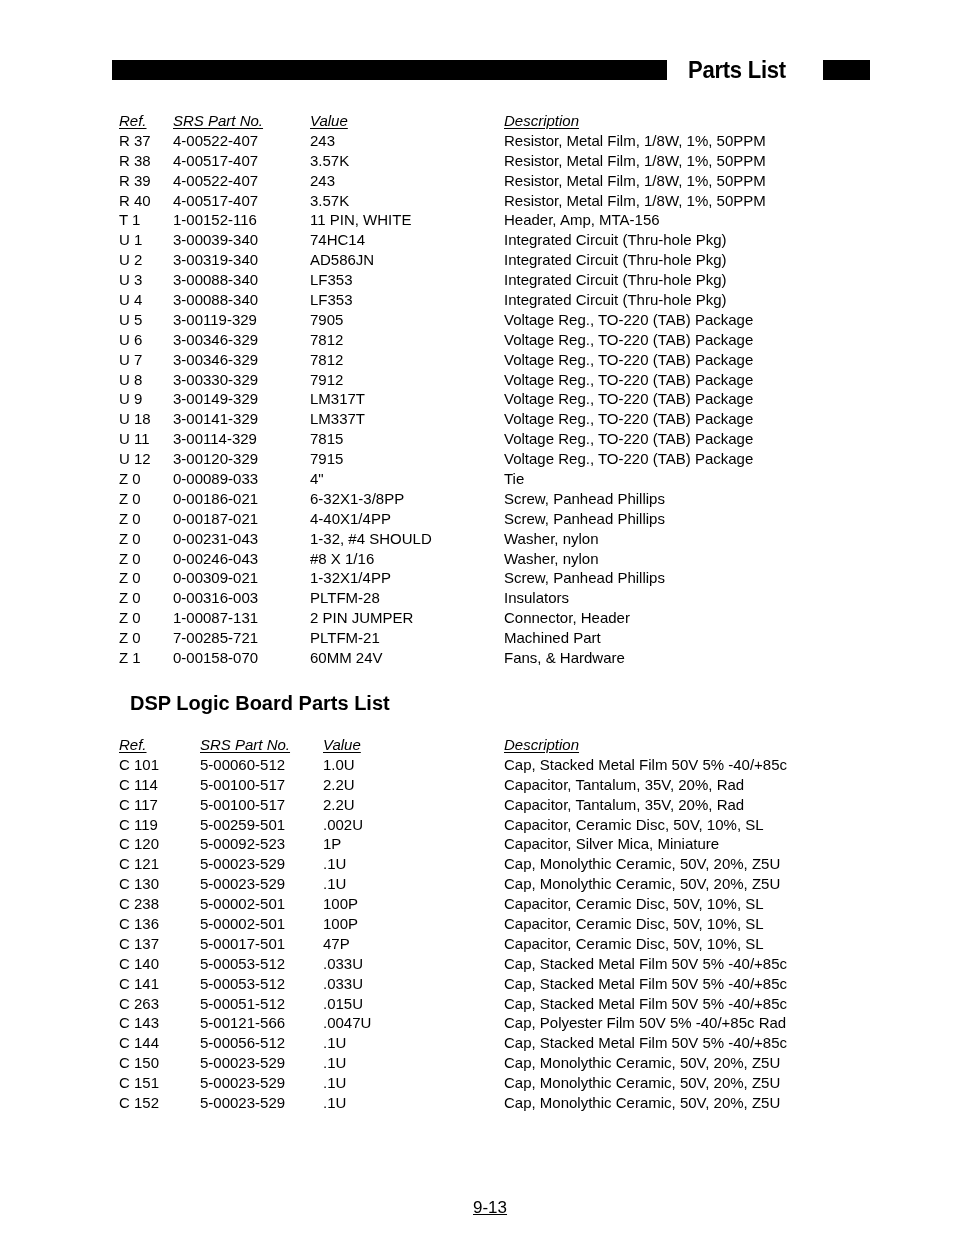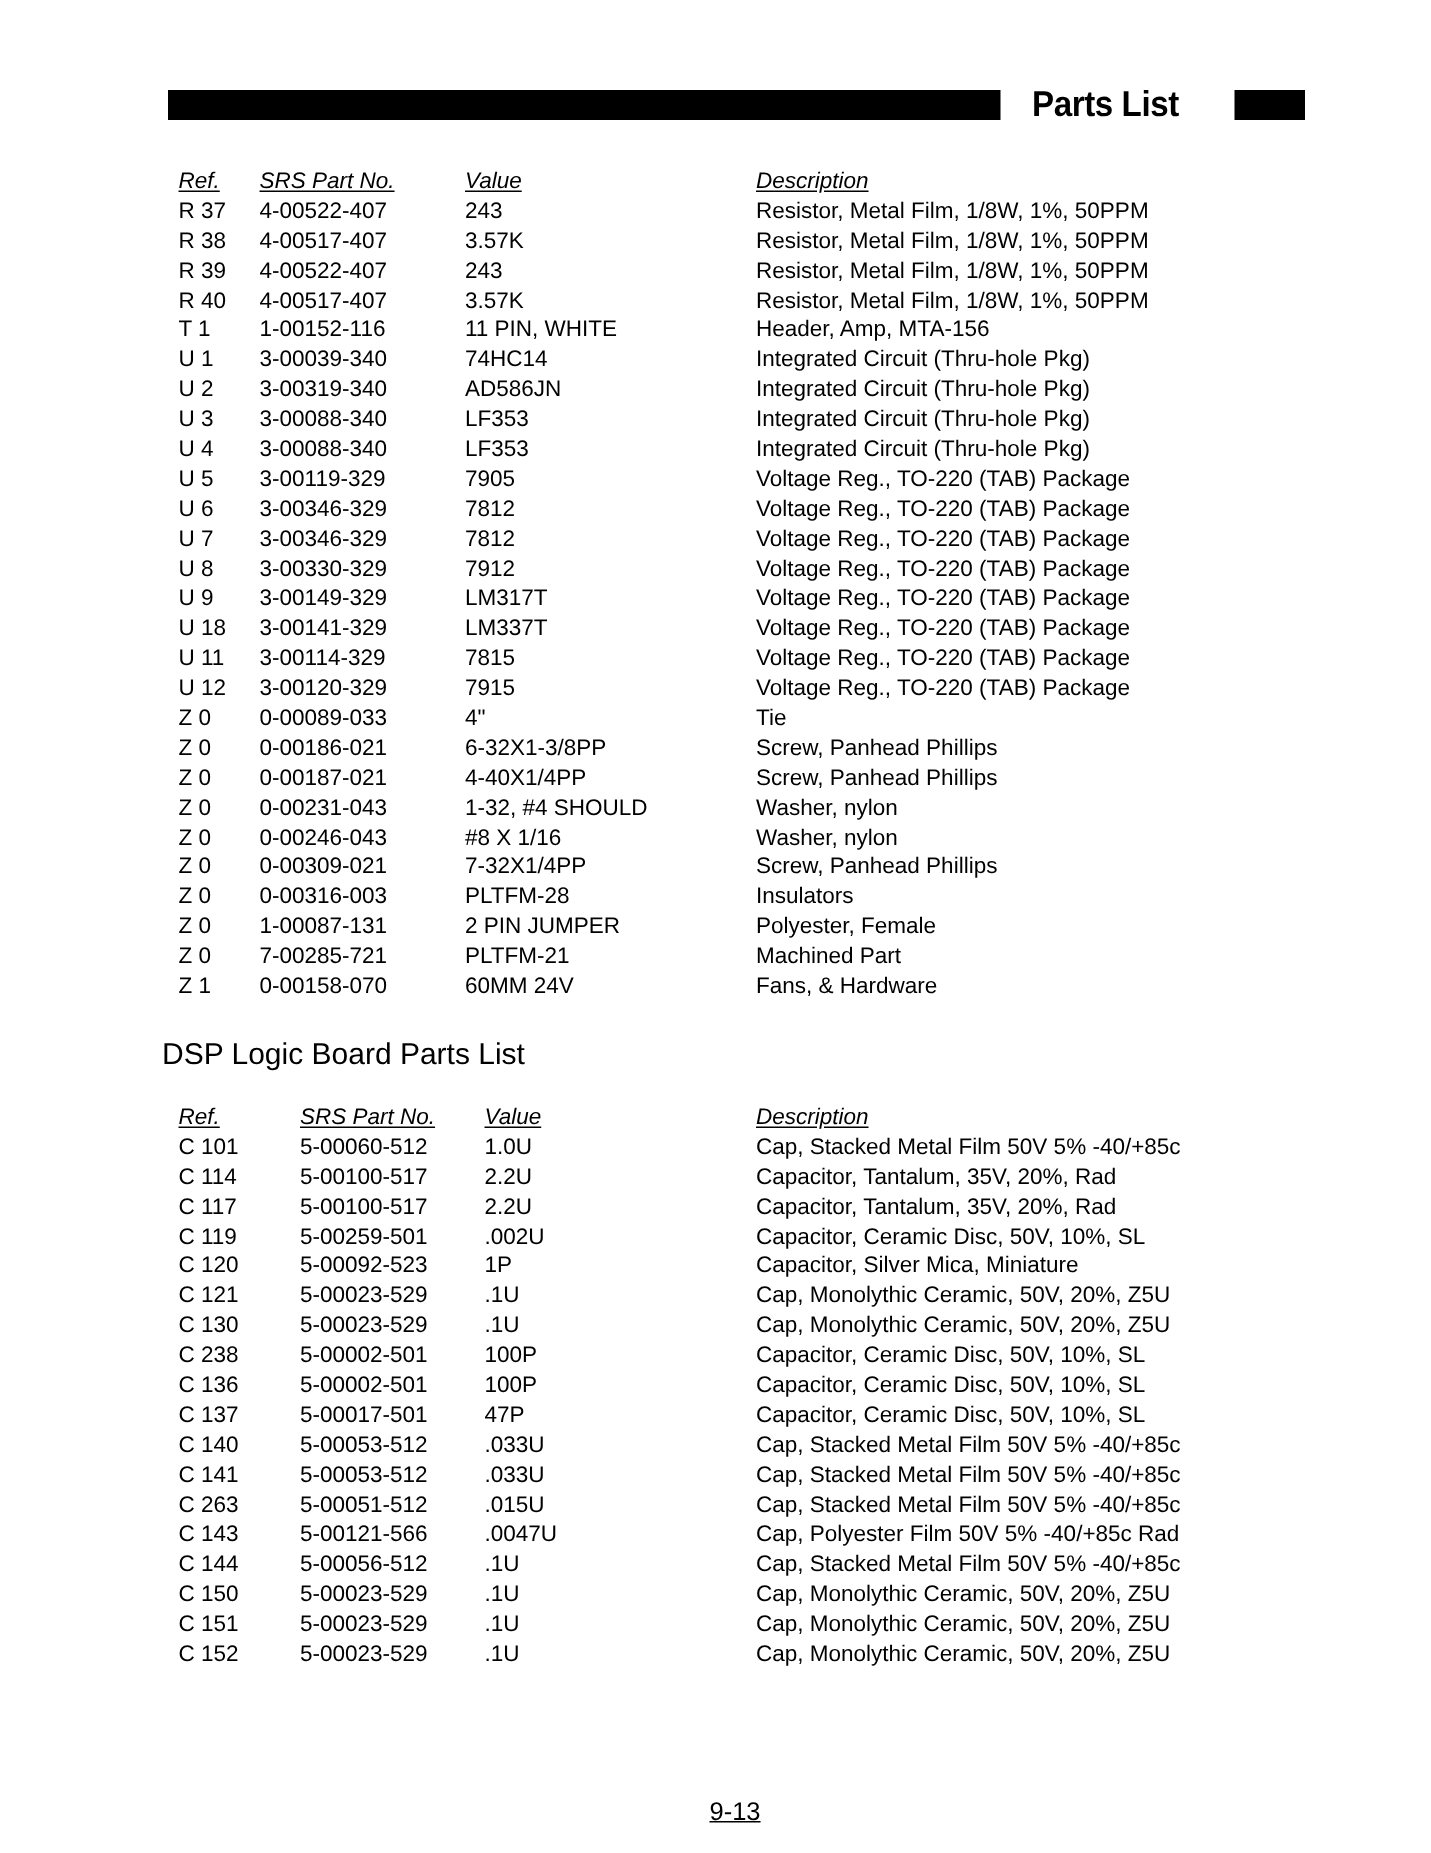--- a/index.html
+++ b/index.html
@@ -19,21 +19,21 @@
     .hdr-row span { text-decoration: underline; text-underline-offset: 2px; font-style: italic; }
     .t1 .c-ref { left: 0; }
     .t1 .c-part { left: 54px; }
     .t1 .c-val { left: 191px; }
     .t1 .c-desc { left: 385px; }
     .t2 .c-ref { left: 0; }
     .t2 .c-part { left: 81px; }
     .t2 .c-val { left: 204px; }
     .t2 .c-desc { left: 385px; }
     .section-title {
-      position: absolute; left: 108px; top: 690px; font-size: 20px; font-weight: normal; line-height: 26px;
+      position: absolute; left: 130px; top: 690px; font-size: 20px; font-weight: bold; line-height: 26px;
     }
     .page-num { position: absolute; left: 473px; top: 1197px; font-size: 17px; line-height: 22px; text-decoration: underline; }
   </style>
 </head>
 <body>
 
 <div class="hdr-bar-left"></div>
 <div class="hdr-title">Parts List</div>
 <div class="hdr-bar-right"></div>
 
@@ -172,34 +172,34 @@
     </div>
     <div class="row">
       <span class="c-ref">Z 0</span>
       <span class="c-part">0-00246-043</span>
       <span class="c-val">#8 X 1/16</span>
       <span class="c-desc">Washer, nylon</span>
     </div>
     <div class="row">
       <span class="c-ref">Z 0</span>
       <span class="c-part">0-00309-021</span>
-      <span class="c-val">7-32X1/4PP</span>
+      <span class="c-val">1-32X1/4PP</span>
       <span class="c-desc">Screw, Panhead Phillips</span>
     </div>
     <div class="row">
       <span class="c-ref">Z 0</span>
       <span class="c-part">0-00316-003</span>
       <span class="c-val">PLTFM-28</span>
       <span class="c-desc">Insulators</span>
     </div>
     <div class="row">
       <span class="c-ref">Z 0</span>
       <span class="c-part">1-00087-131</span>
       <span class="c-val">2 PIN JUMPER</span>
-      <span class="c-desc">Polyester, Female</span>
+      <span class="c-desc">Connector, Header</span>
     </div>
     <div class="row">
       <span class="c-ref">Z 0</span>
       <span class="c-part">7-00285-721</span>
       <span class="c-val">PLTFM-21</span>
       <span class="c-desc">Machined Part</span>
     </div>
     <div class="row">
       <span class="c-ref">Z 1</span>
       <span class="c-part">0-00158-070</span>

